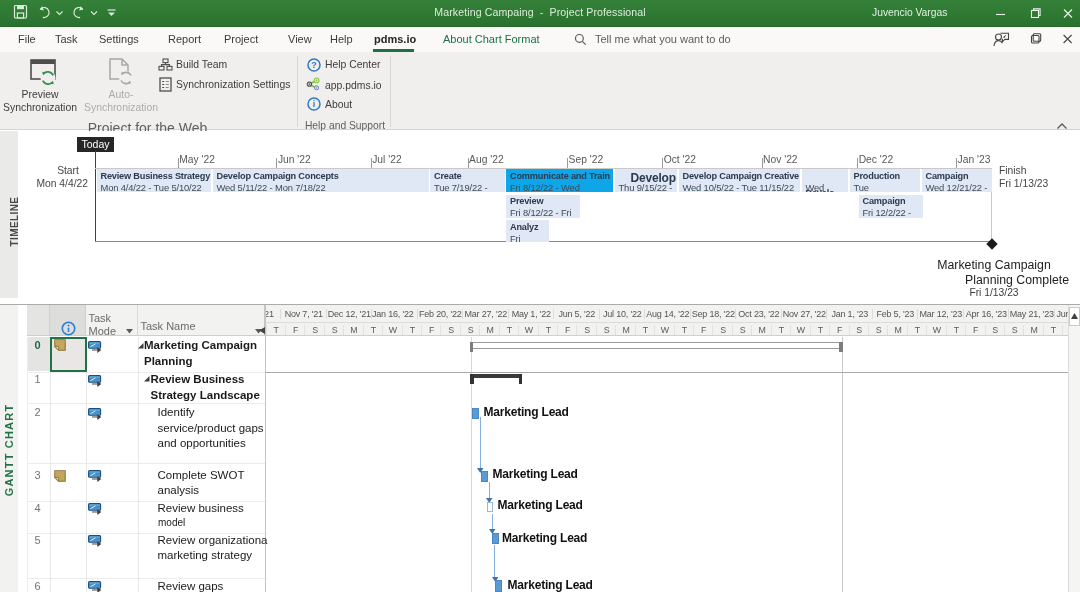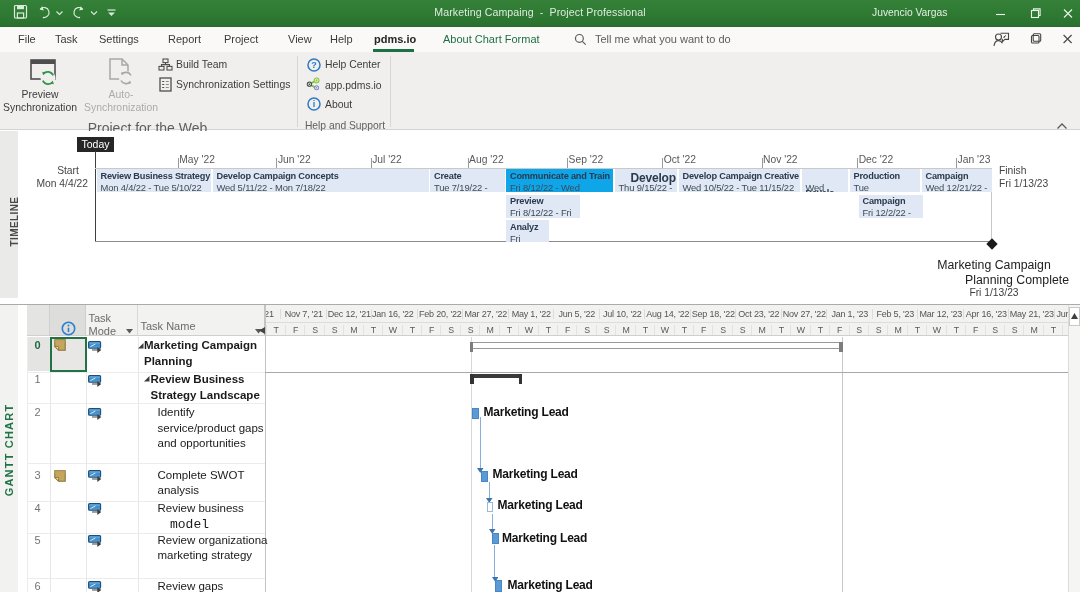--- a/index.html
+++ b/index.html
@@ -441,21 +441,21 @@
 <div class="abs nw" style="left:150.5px;top:388.6px;height:13px;font-size:11.5px;font-weight:bold;color:#1a1a1a;">Strategy Landscape</div>
 <svg class="abs" style="left:144px;top:376px;" width="7" height="7" viewBox="0 0 7 7">
     <path d="M5.5 0v5.5H0z" fill="#3c3c3c"></path>
   </svg>
 <div class="abs nw" style="left:157.5px;top:406.0px;height:13px;font-size:11.5px;font-weight:normal;color:#1a1a1a;">Identify</div>
 <div class="abs nw" style="left:157.5px;top:421.6px;height:13px;font-size:11.5px;font-weight:normal;color:#1a1a1a;">service/product gaps</div>
 <div class="abs nw" style="left:157.5px;top:437.2px;height:13px;font-size:11.5px;font-weight:normal;color:#1a1a1a;">and opportunities</div>
 <div class="abs nw" style="left:157.5px;top:468.5px;height:13px;font-size:11.5px;font-weight:normal;color:#1a1a1a;">Complete SWOT</div>
 <div class="abs nw" style="left:157.5px;top:484.1px;height:13px;font-size:11.5px;font-weight:normal;color:#1a1a1a;">analysis</div>
 <div class="abs nw" style="left:157.5px;top:501.5px;height:13px;font-size:11.5px;font-weight:normal;color:#1a1a1a;">Review business</div>
-<div class="abs nw" style="left:170px;top:517.1px;height:13px;font-size:13px;font-weight:normal;color:#1a1a1a;font-family:Liberation Mono, monospace;">model</div>
+<div class="abs nw" style="left:158px;top:517.1px;height:13px;font-size:10px;font-weight:normal;color:#1a1a1a;">model</div>
 <div class="abs nw" style="left:157.5px;top:533.5px;height:13px;font-size:11.5px;font-weight:normal;color:#1a1a1a;">Review organizationa</div>
 <div class="abs nw" style="left:157.5px;top:549.1px;height:13px;font-size:11.5px;font-weight:normal;color:#1a1a1a;">marketing strategy</div>
 <div class="abs nw" style="left:157.5px;top:579.5px;height:13px;font-size:11.5px;font-weight:normal;color:#1a1a1a;">Review gaps</div>
 <div class="abs" style="left:470px;top:342px;width:372px;height:7px;background:#fff;border:1px solid #9a9a9a;"></div>
 <div class="abs" style="left:469.5px;top:341.5px;width:3.5px;height:10px;background:#7d7d7d;"></div>
 <div class="abs" style="left:839px;top:341.5px;width:3.5px;height:10px;background:#7d7d7d;"></div>
 <div class="abs" style="left:470px;top:374px;width:52px;height:3.6px;background:#3a3a3a;"></div>
 <div class="abs" style="left:470px;top:374px;width:3.5px;height:9.5px;background:#333;"></div>
 <div class="abs" style="left:518.5px;top:374px;width:3.5px;height:9.5px;background:#333;"></div>
 <div class="abs" style="left:479.5px;top:417px;width:1.1px;height:50.5px;background:#85b0dd;"></div>

